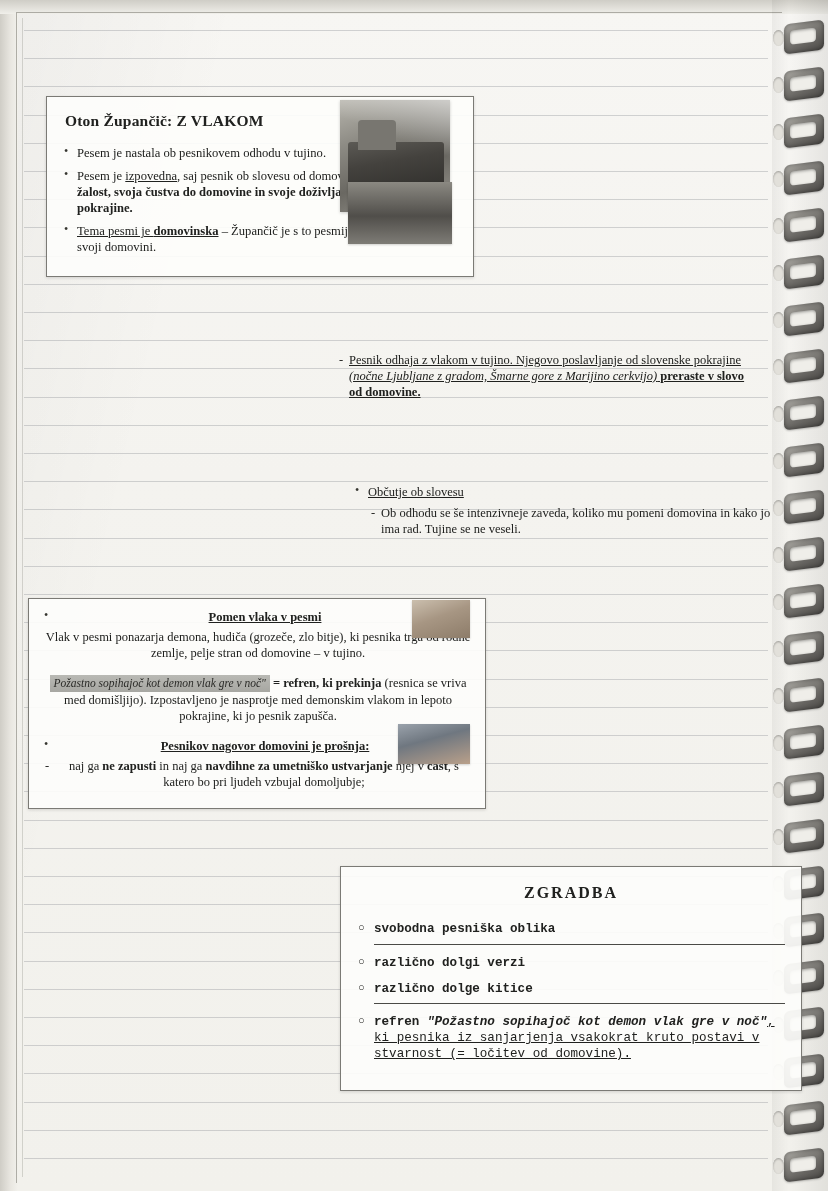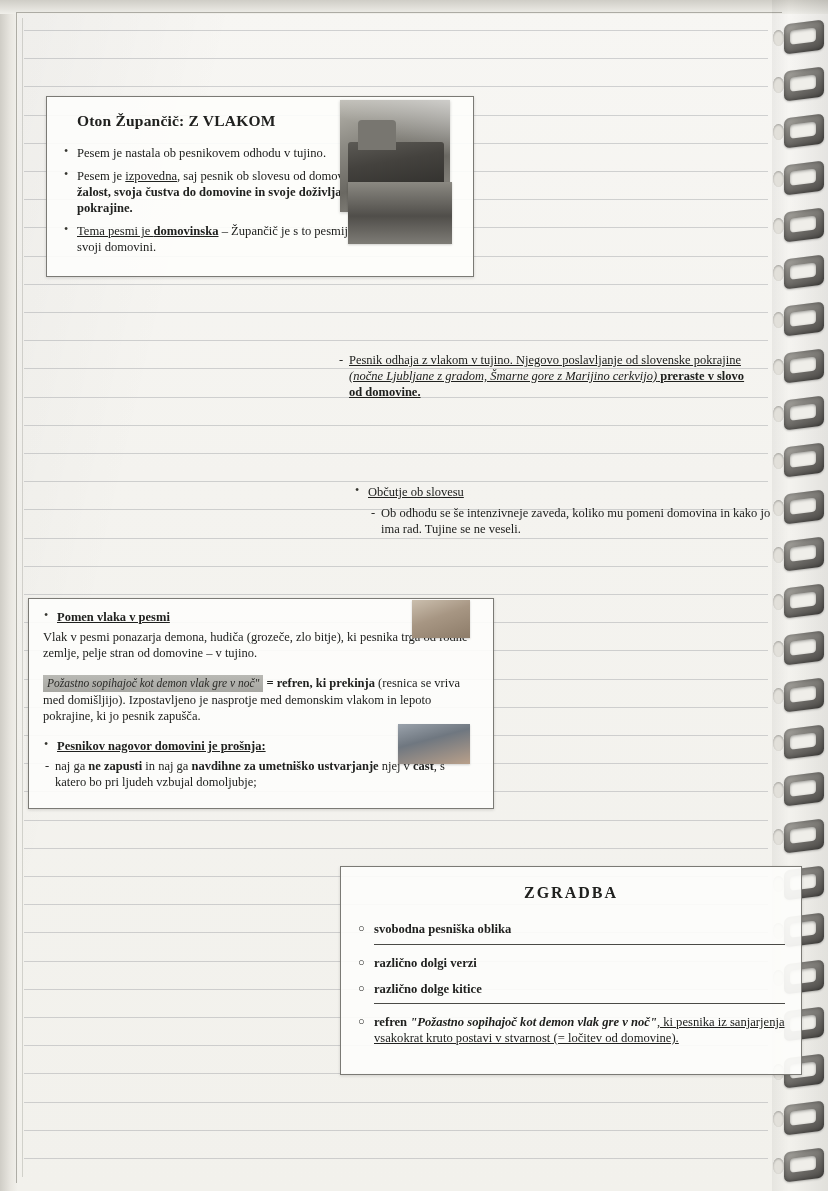--- a/index.html
+++ b/index.html
@@ -169,21 +169,21 @@
     position: absolute;
     left: -16px;
     top: 0;
     font-size: 11px;
   }
 
   
   #block-intro {
     left: 46px; top: 96px; width: 398px; padding: 12px 14px 14px 14px;
   }
-  #block-intro .title { margin: 2px 0 14px 16px; }
+  #block-intro .title { margin: 2px 0 14px 4px; }
   #block-intro ul.bul > li { font-size: 12.6px; }
 
   
   .photo-train {
     position: absolute;
     left: 340px; top: 100px;
     width: 110px; height: 112px;
     background:
       linear-gradient(200deg, rgba(255,255,255,0.55) 0%, rgba(255,255,255,0) 38%),
       linear-gradient(160deg, #b7b5ad 0%, #8e8c85 30%, #6a6862 62%, #9c9a93 100%);
@@ -222,21 +222,21 @@
   #block-journey ul.dash > li { margin-bottom: 8px; }
 
   
   #block-feelings {
     left: 348px; top: 482px; width: 420px; padding: 2px 6px 6px 4px;
     background: transparent; box-shadow: none;
   }
 
   
   #block-train-meaning {
-    left: 28px; top: 598px; width: 432px; padding: 10px 20px 12px 12px;
+    left: 28px; top: 598px; width: 432px; padding: 10px 12px 12px 12px; text-align: center;
   }
   .highlight-strip {
     display: inline-block;
     background: linear-gradient(180deg, #b9b9b4 0%, #a7a7a2 100%);
     color: #2a2a27;
     padding: 1px 4px;
     font-style: italic;
     font-size: 11.5px;
   }
   .photo-hand {
@@ -258,21 +258,21 @@
   #block-zgradba {
     left: 340px; top: 866px; width: 428px; padding: 14px 16px 18px 16px;
   }
   #block-zgradba .zg-title {
     text-align: center;
     font-weight: bold;
     font-size: 16px;
     letter-spacing: 2px;
     margin: 2px 0 18px 0;
   }
-  #block-zgradba ul.circ > li { font-size: 12.6px; }
+  #block-zgradba ul.circ > li { font-size: 12.6px; font-family: Liberation Mono, monospace; }
   .sep-line {
     height: 1px;
     background: #4a4a46;
     margin: 6px 0 8px 0;
   }
 </style>
 </head>
 <body>
 
 <div class="page-scan"></div>

